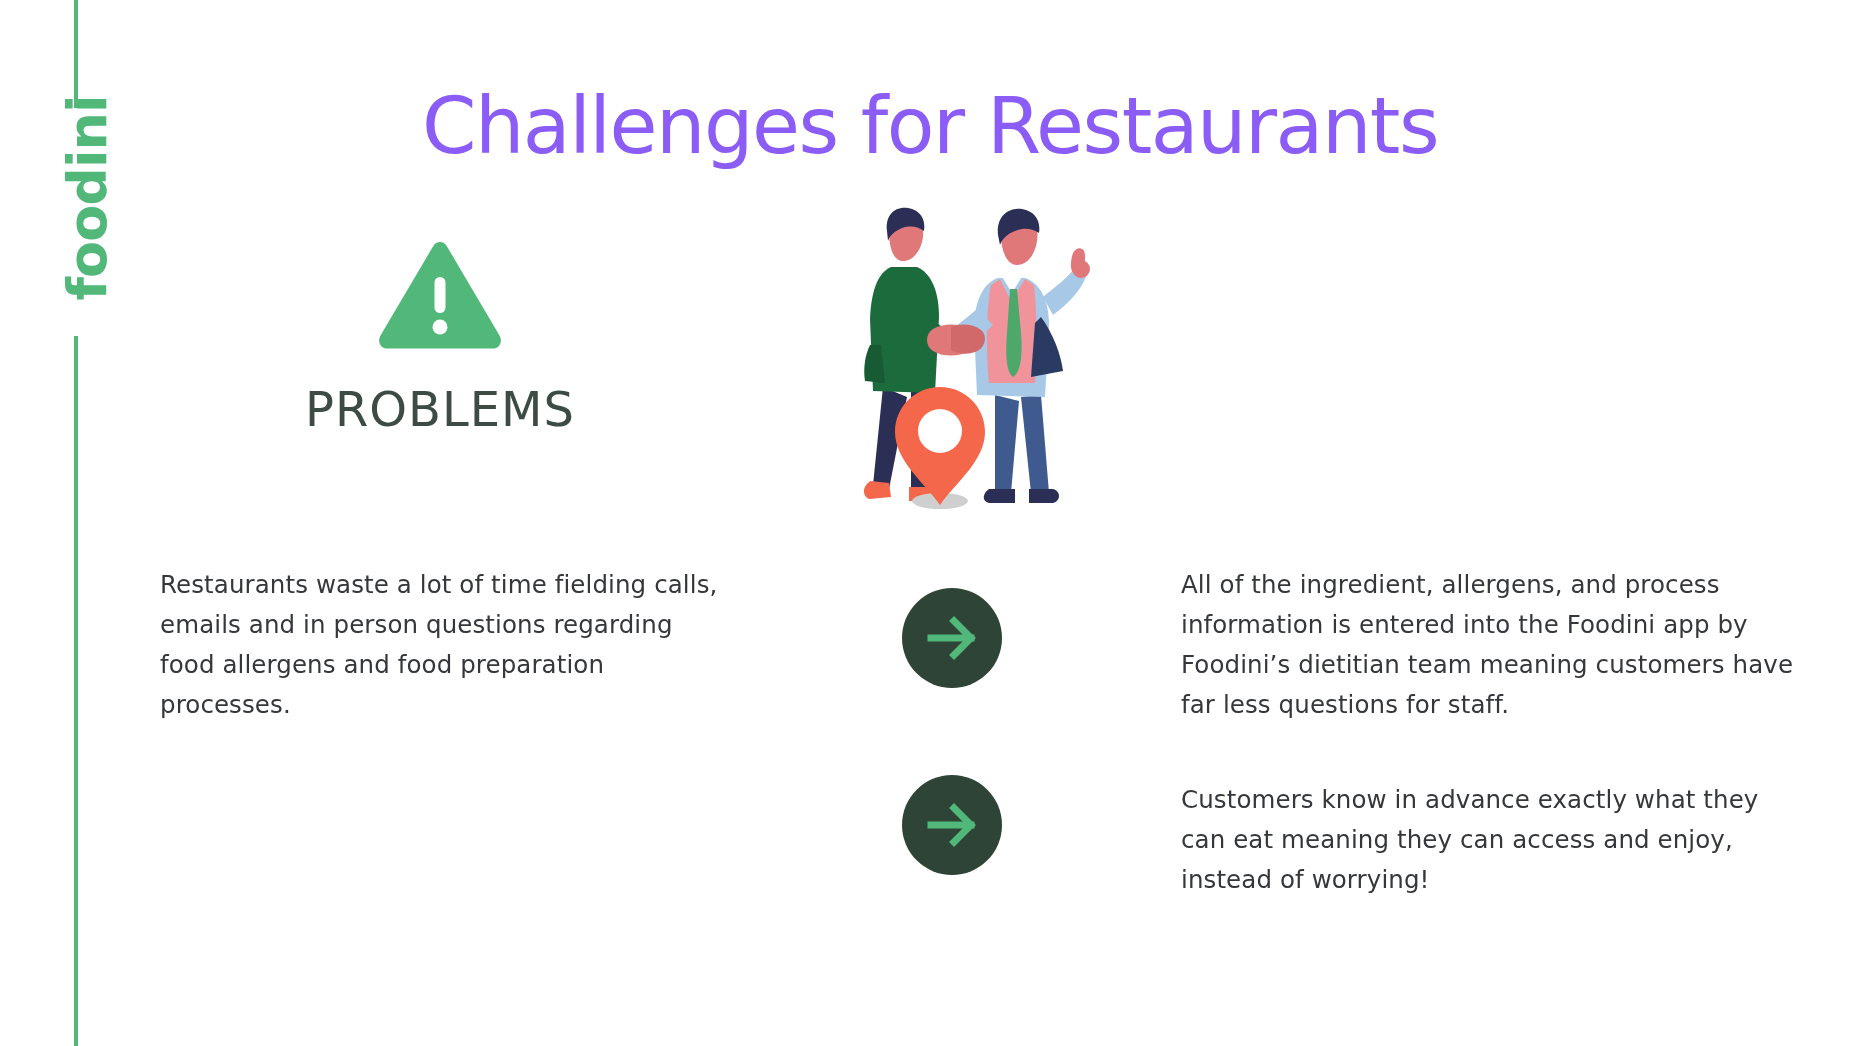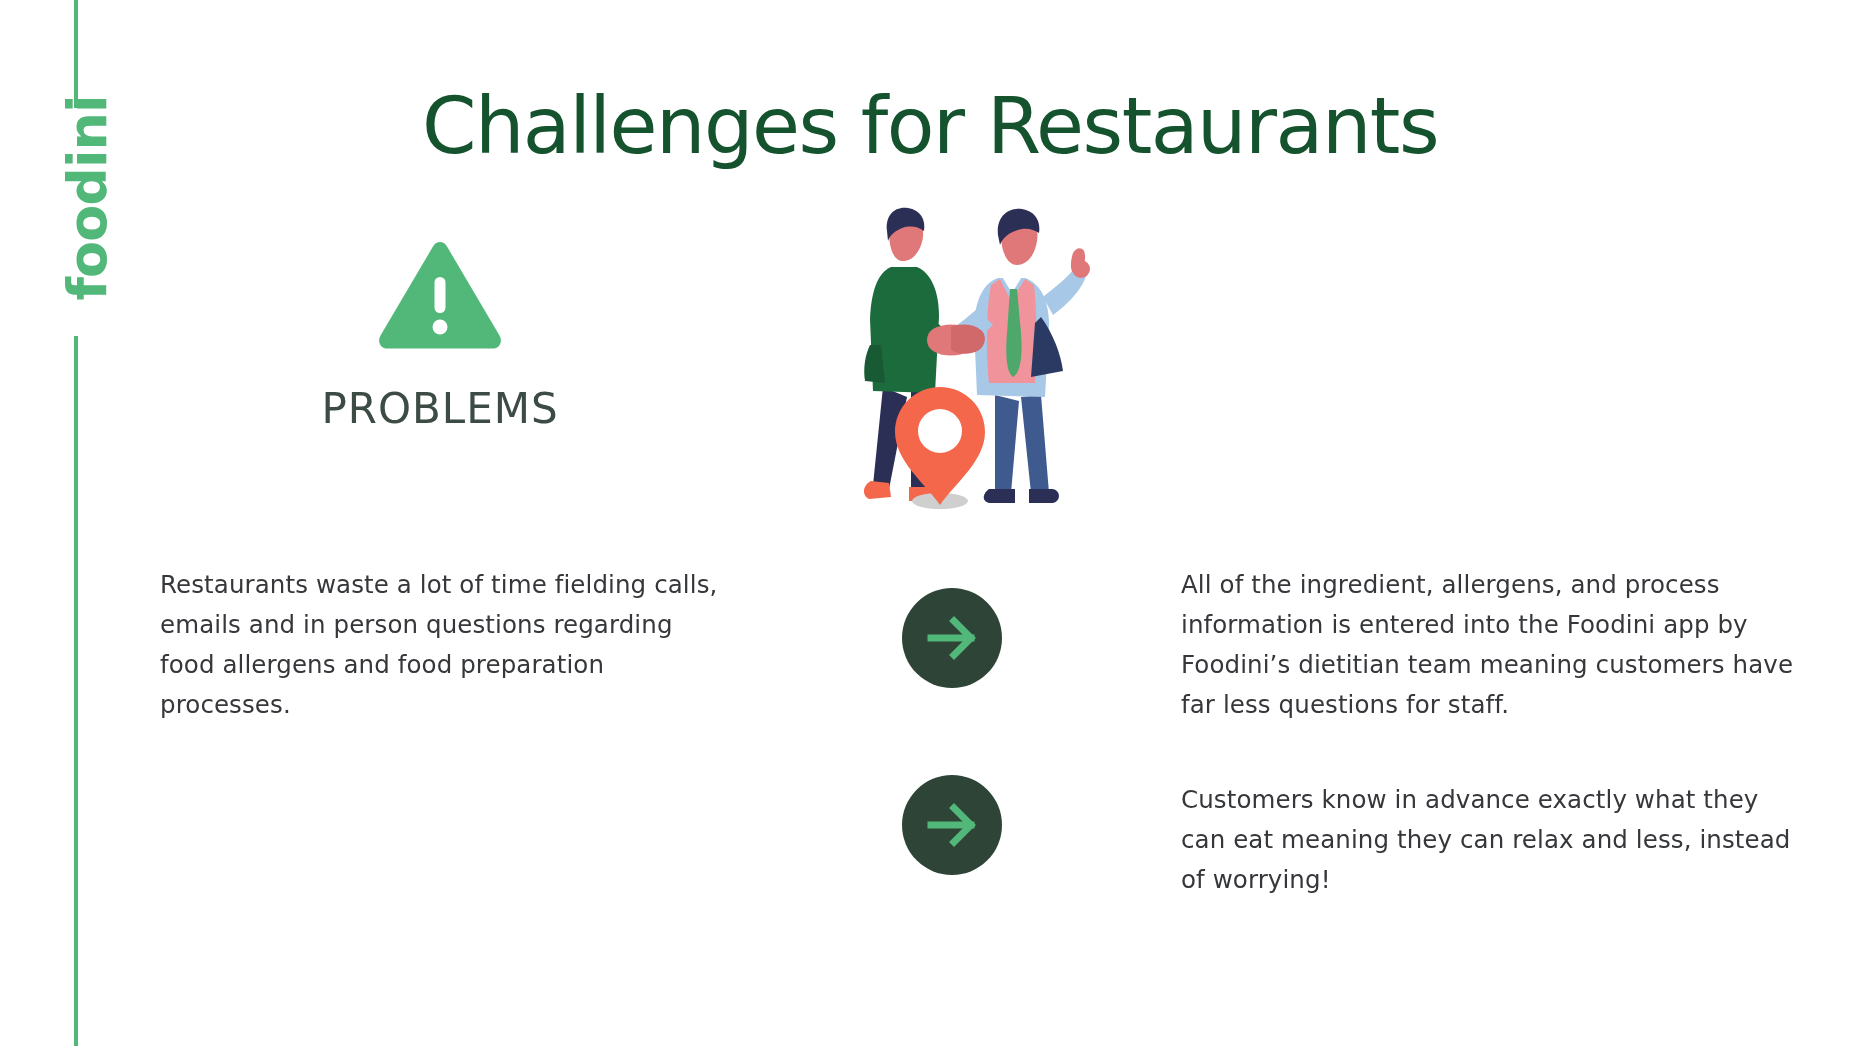--- a/index.html
+++ b/index.html
@@ -52,21 +52,21 @@
     white-space: nowrap;
   }
 
   
   .slide-title {
     position: absolute;
     left: 180px;
     top: 78px;
     width: 1500px;
     text-align: center;
-    color: #14532d;
+    color: #8b5cf6;
     font-family: "DejaVu Sans", sans-serif;
     font-weight: 400;
     font-size: 78px;
     line-height: 96px;
     letter-spacing: -1.5px;
     white-space: nowrap;
   }
 
   
   .col {
@@ -81,21 +81,21 @@
     display: flex;
     align-items: center;
     justify-content: center;
   }
   .col-heading {
     margin-top: 24px;
     text-align: center;
     color: #3C4B44;
     font-family: "DejaVu Sans", sans-serif;
     font-weight: 400;
-    font-size: 42px;
+    font-size: 48px;
     letter-spacing: 1px;
     line-height: 50px;
   }
 
   
   .para {
     position: absolute;
     text-align: left;
     color: #35373A;
     font-family: "DejaVu Sans", sans-serif;
@@ -220,15 +220,15 @@
 
   <div class="arrow-badge arrow-badge-2">
     <svg width="56" height="56" viewBox="0 0 56 56">
       <path d="M7 28 L47 28" stroke="#52B87A" stroke-width="7" stroke-linecap="square"></path>
       <path d="M30 11 L47 28 L30 45" stroke="#52B87A" stroke-width="7" fill="none" stroke-linecap="square" stroke-linejoin="miter"></path>
     </svg>
   </div>
 
   <div class="para p-left row-1">Restaurants waste a lot of time fielding calls, emails and in person questions regarding food allergens and food preparation processes.</div>
   <div class="para p-right row-1">All of the ingredient, allergens, and process information is entered into the Foodini app by Foodini’s dietitian team meaning customers have far less questions for staff.</div>
-  <div class="para p-right row-2">Customers know in advance exactly what they can eat meaning they can relax and less, instead of worrying!</div>
+  <div class="para p-right row-2">Customers know in advance exactly what they can eat meaning they can access and enjoy, instead of worrying!</div>
 
 </div>
 
 </body></html>

